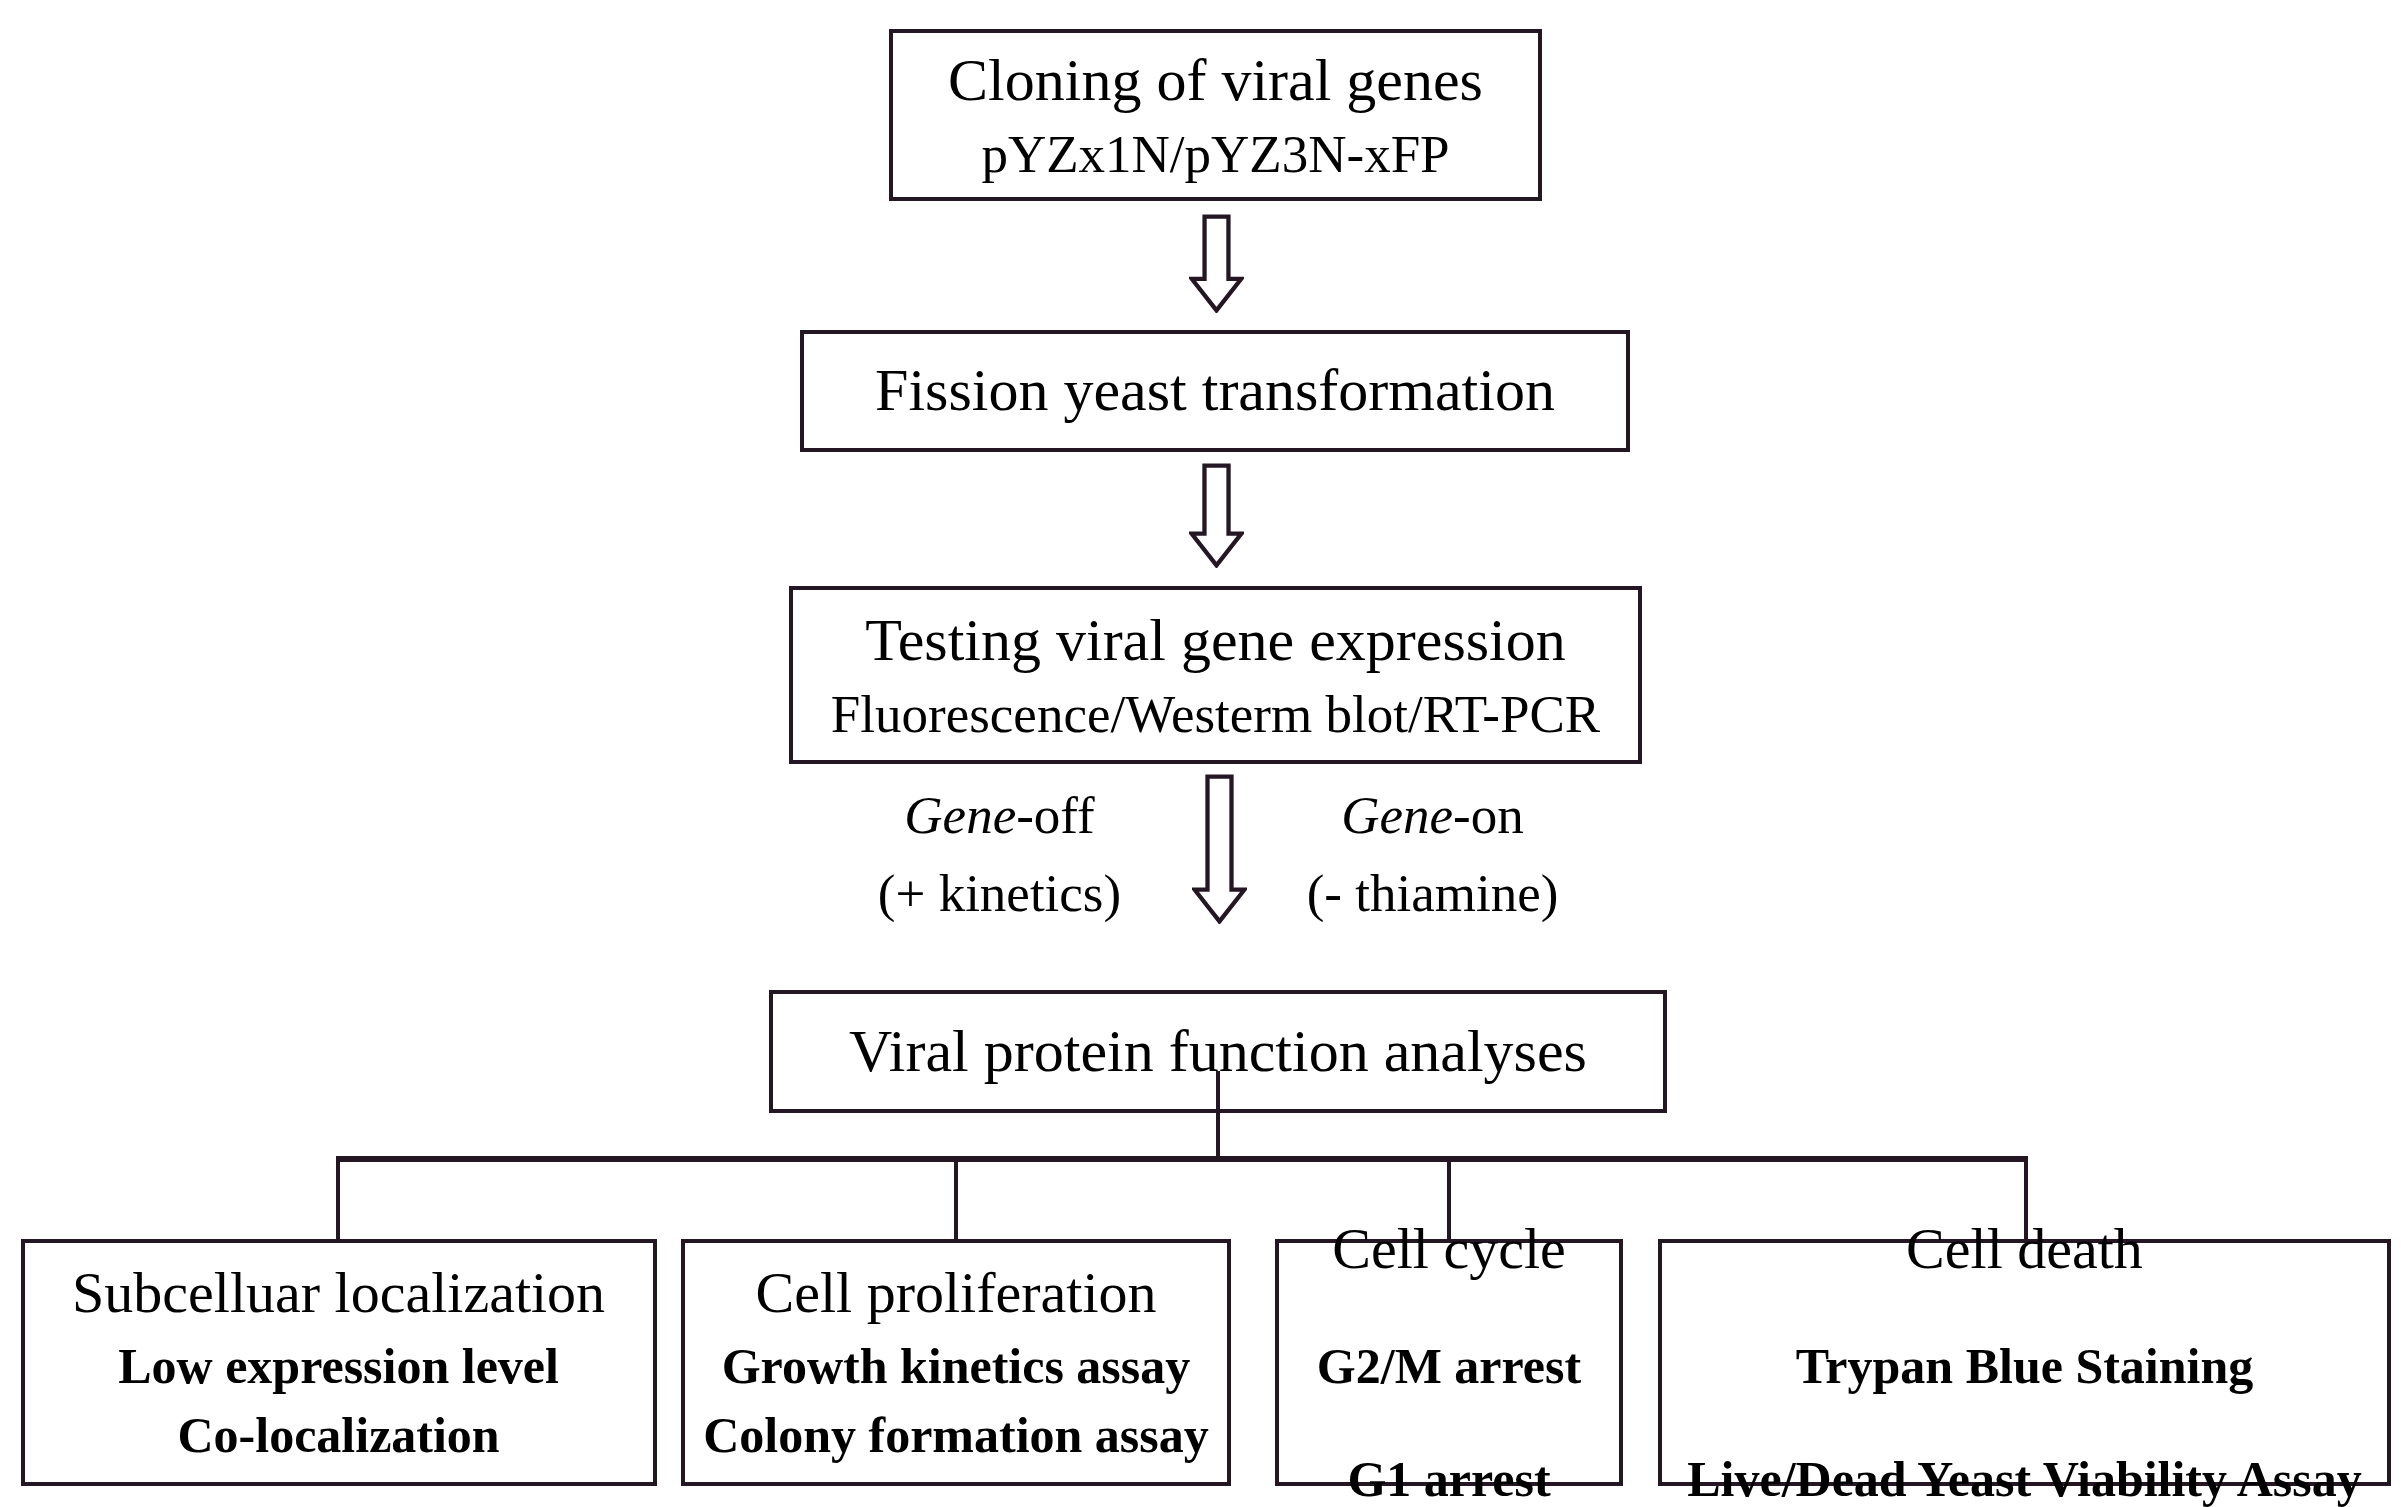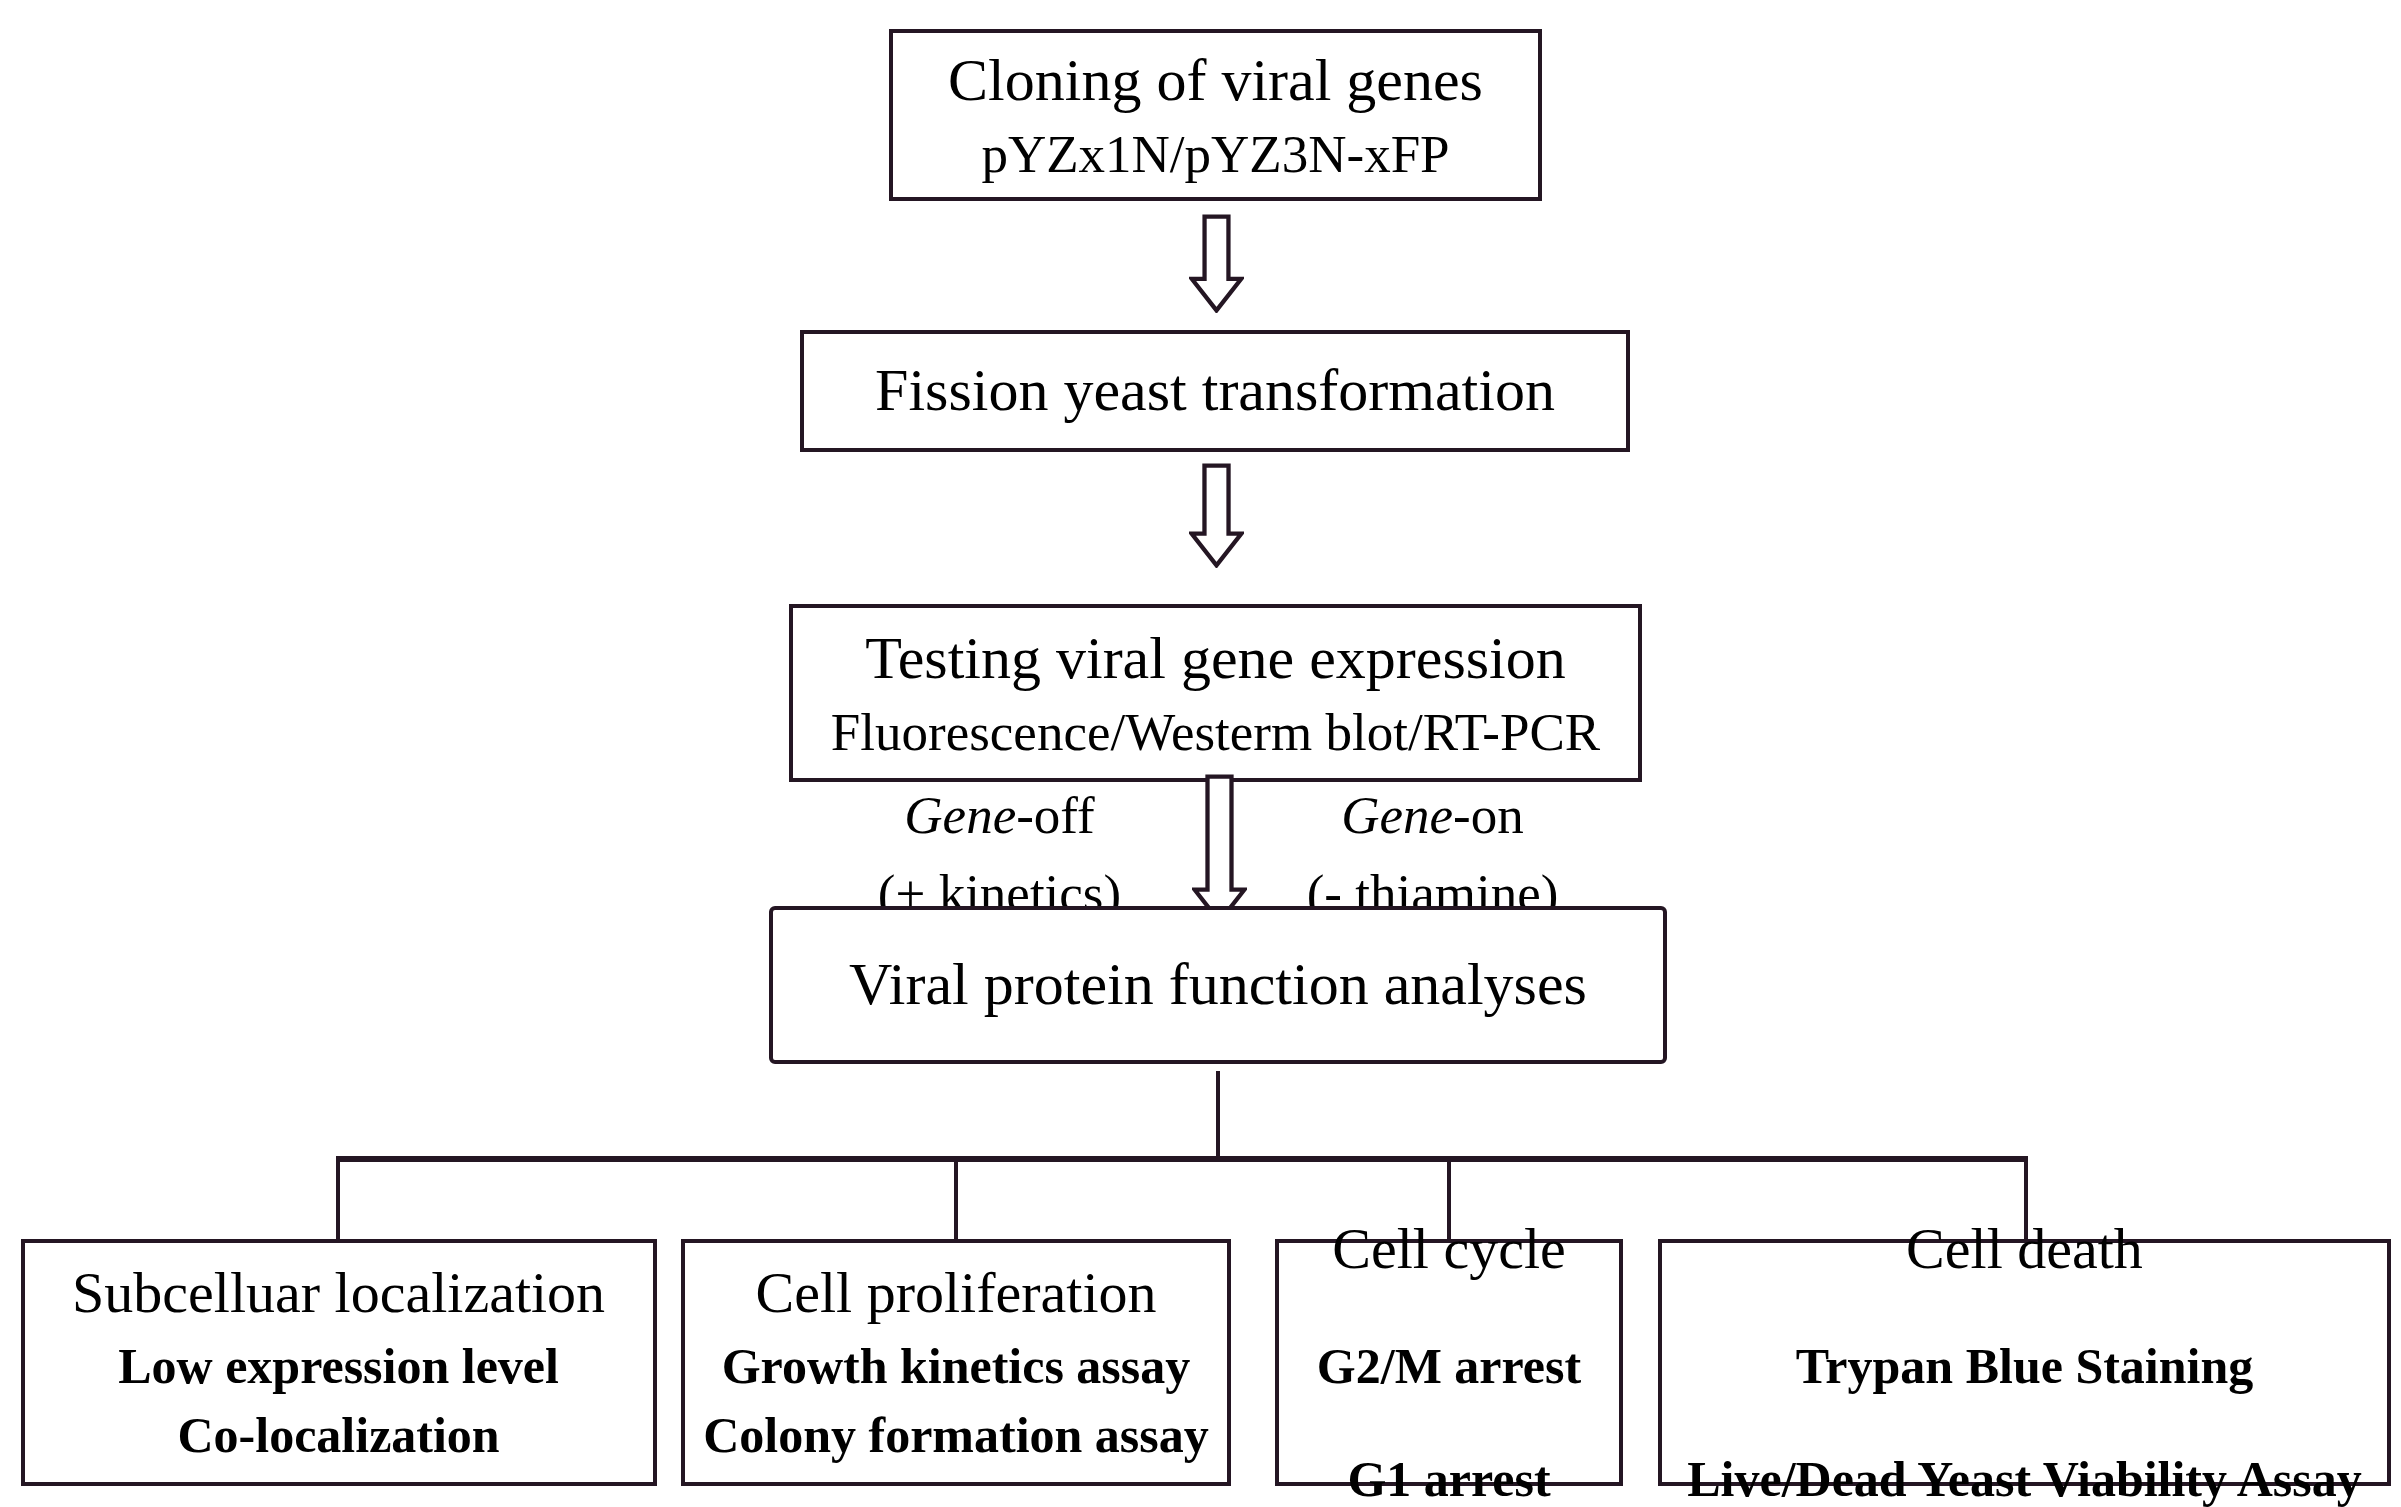--- a/index.html
+++ b/index.html
@@ -59,21 +59,21 @@
   </svg>
 
   <div class="box" style="left:800px;top:330px;width:830px;height:122px;">
     <div class="title">Fission yeast transformation</div>
   </div>
 
   <svg class="arrow" style="left:1189px;top:463px;" width="55" height="105" viewBox="0 0 64 122">
     <polygon points="18,3 46,3 46,82 61,82 32,119 3,82 18,82" fill="#ffffff" stroke="#241623" stroke-width="5"></polygon>
   </svg>
 
-  <div class="box" style="left:789px;top:586px;width:853px;height:178px;margin-top:18px;">
+  <div class="box" style="left:789px;top:586px;width:853px;height:178px;">
     <div class="title">Testing viral gene expression</div>
     <div class="subtitle">Fluorescence/Westerm blot/RT-PCR</div>
   </div>
 
   <div class="branch-label" style="left:802px;top:776px;">
     <div>
       <span class="gene">Gene</span><span>-off</span>
     </div>
     <div>(+ kinetics)</div>
   </div>
@@ -82,21 +82,21 @@
     <polygon points="18,3 46,3 46,135 61,135 32,172 3,135 18,135" fill="#ffffff" stroke="#241623" stroke-width="5"></polygon>
   </svg>
 
   <div class="branch-label" style="left:1235px;top:776px;">
     <div>
       <span class="gene">Gene</span><span>-on</span>
     </div>
     <div>(- thiamine)</div>
   </div>
 
-  <div class="box" style="left:769px;top:906px;width:898px;height:158px;border-radius:6px;">
+  <div class="box" style="left:769px;top:990px;width:898px;height:123px;">
     <div class="title">Viral protein function analyses</div>
   </div>
 
   <div class="cline" style="left:1216px;top:1071px;width:4.3px;height:89px;"></div>
   <div class="cline" style="left:336px;top:1156px;width:1692px;height:6px;"></div>
   <div class="cline" style="left:336px;top:1156px;width:4.3px;height:86px;"></div>
   <div class="cline" style="left:954px;top:1156px;width:4.3px;height:86px;"></div>
   <div class="cline" style="left:1447px;top:1156px;width:4.3px;height:86px;"></div>
   <div class="cline" style="left:2024px;top:1156px;width:4.3px;height:86px;"></div>
 

